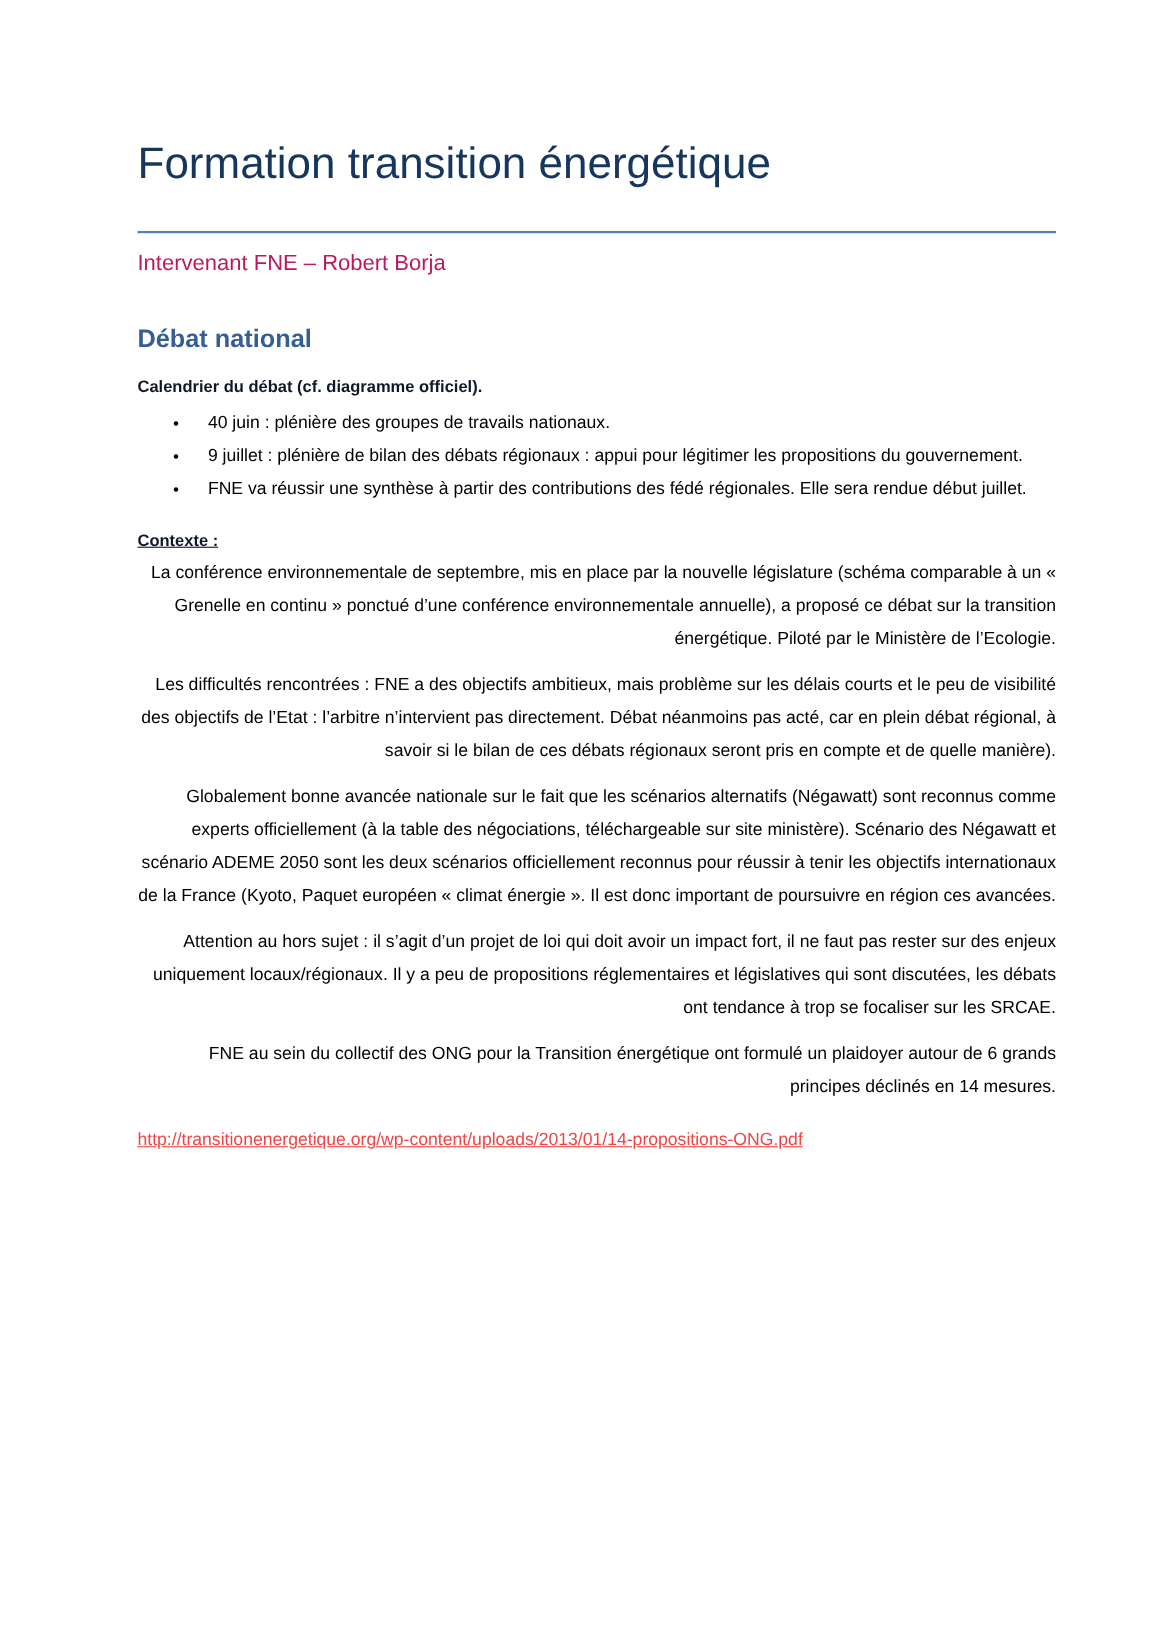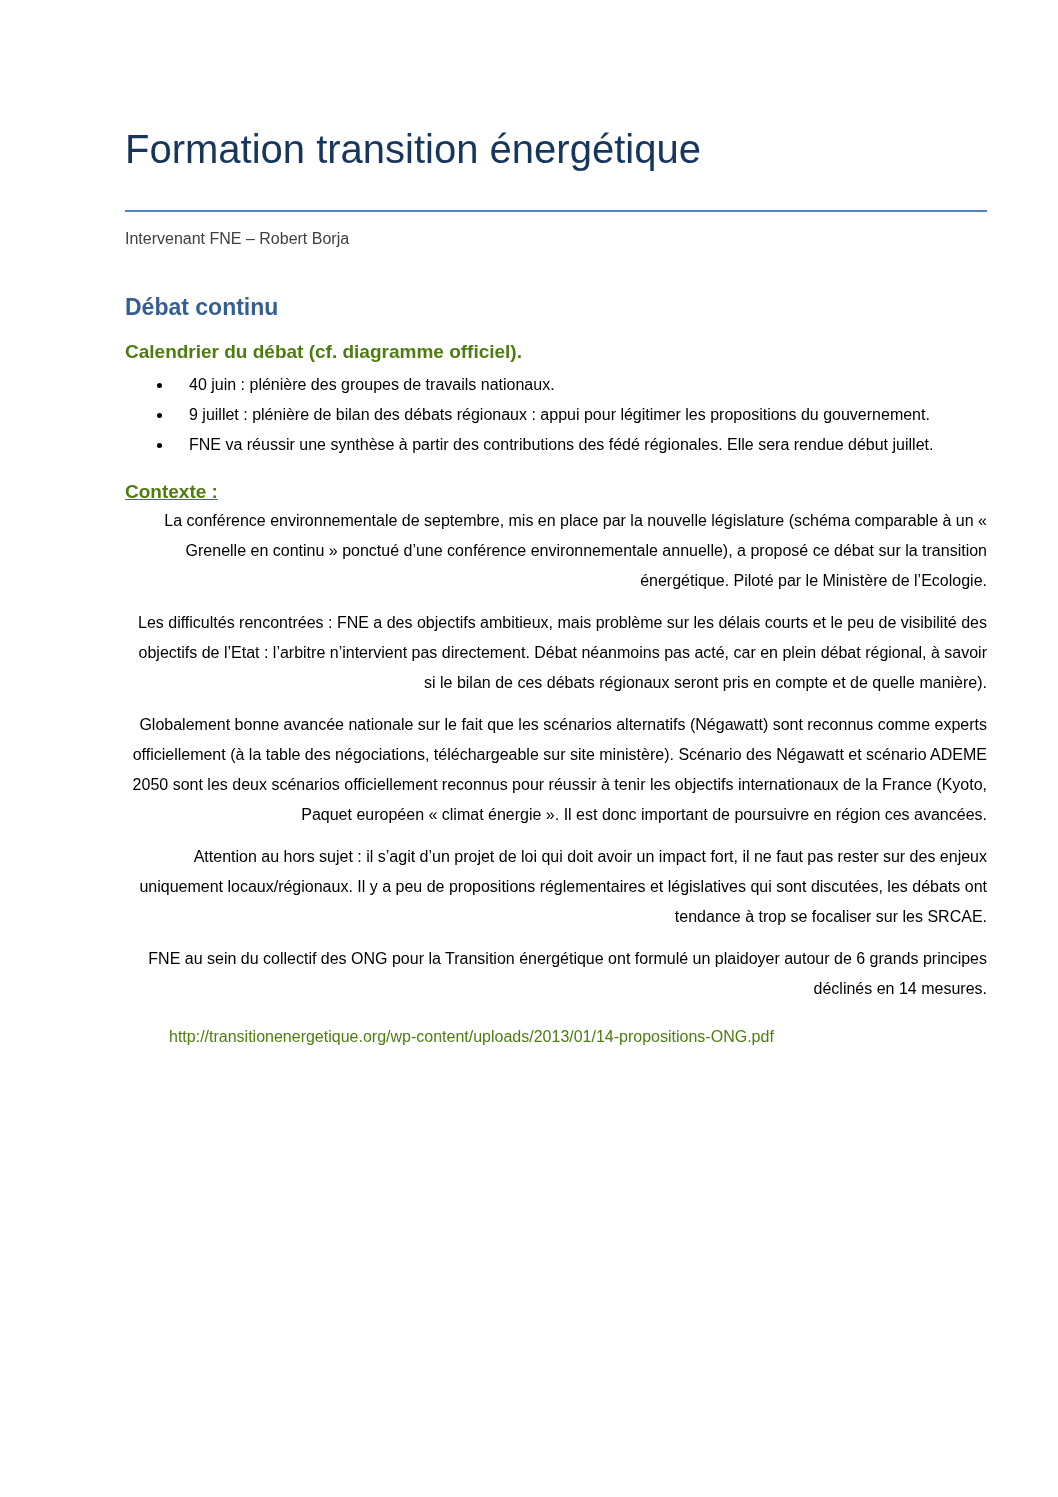--- a/index.html
+++ b/index.html
@@ -7,55 +7,55 @@
     padding: 0;
     background: #ffffff;
   }
   .page {
     position: relative;
     width: 1058px;
     height: 1497px;
     margin: 0 auto;
     background: #ffffff;
     box-sizing: border-box;
-    padding: 120px 71px 40px 125px;
+    padding: 120px 98px 40px 125px;
     font-family: "Liberation Sans", sans-serif;
     color: #000000;
     overflow: hidden;
   }
   .doc-title {
     font-size: 40px;
     line-height: 58px;
     font-weight: 400;
     color: #17365D;
     letter-spacing: 0px;
     padding-bottom: 32px;
     border-bottom: 2px solid #4F81BD;
     margin: 0;
   }
   .doc-title .title-line { display: block; }
   .byline {
     margin: 12px 0 0 0;
-    font-size: 16px;
+    font-size: 20px;
     line-height: 30px;
-    color: #404040;
+    color: #be185d;
   }
   .h1 {
     margin: 38px 0 0 0;
     font-size: 23px;
     line-height: 30px;
     font-weight: 700;
     color: #365F91;
   }
   .h2 {
     margin: 20px 0 0 0;
-    font-size: 19px;
+    font-size: 15px;
     line-height: 20px;
     font-weight: 700;
-    color: #4d7c0f;
+    color: #0f172a;
   }
   ul.bullets {
     margin: 8px 0 0 0;
     padding: 0 0 0 48px;
     list-style: disc outside;
   }
   ul.bullets li {
     padding-left: 16px;
     font-size: 16px;
     line-height: 30px;
@@ -71,38 +71,38 @@
     line-height: 30px;
     color: #000000;
     text-align: right;
   }
   .doc-link-par {
     margin: 18px 0 0 0;
     font-size: 16px;
     line-height: 30px;
   }
   a.doc-link {
-    color: #4d7c0f;
+    color: #ef4444;
+    text-decoration: underline;
     cursor: pointer;
     word-break: break-all;
-    margin-left: 44px;
   }
 </style>
 </head>
 <body>
 
 <div class="page">
 
   <h1 class="doc-title">
     <span class="title-line">Formation transition énergétique</span>
   </h1>
 
   <p class="byline">Intervenant FNE – Robert Borja</p>
 
-  <h2 class="h1">Débat continu</h2>
+  <h2 class="h1">Débat national</h2>
 
   <h3 class="h2">Calendrier du débat (cf. diagramme officiel).</h3>
 
   <ul class="bullets">
     <li>40 juin : plénière des groupes de travails nationaux.</li>
     <li>9 juillet : plénière de bilan des débats régionaux : appui pour légitimer les propositions du gouvernement.</li>
     <li>FNE va réussir une synthèse à partir des contributions des fédé régionales. Elle sera rendue début juillet.</li>
   </ul>
 
   <h3 class="h2 context-head">Contexte :</h3>

